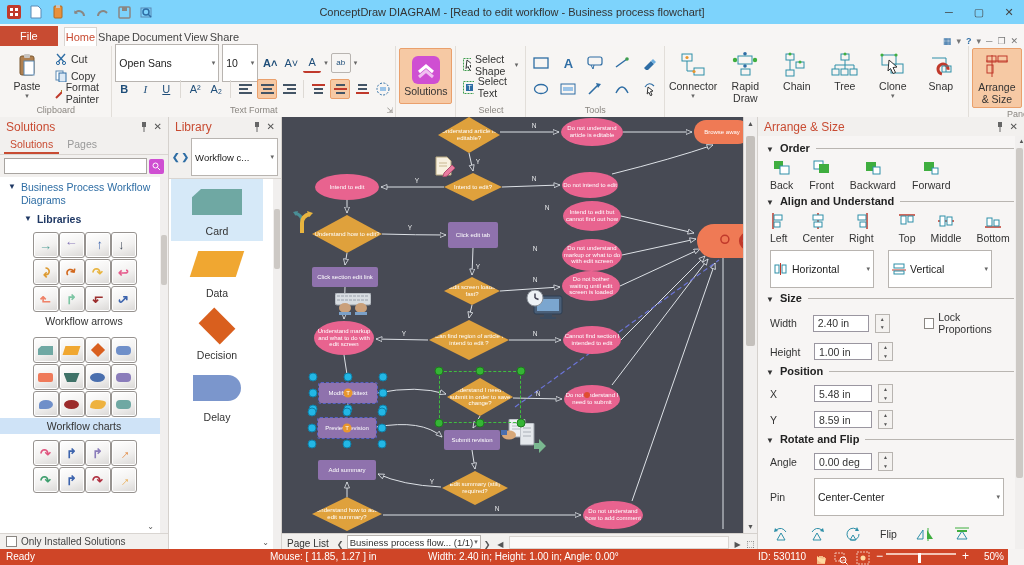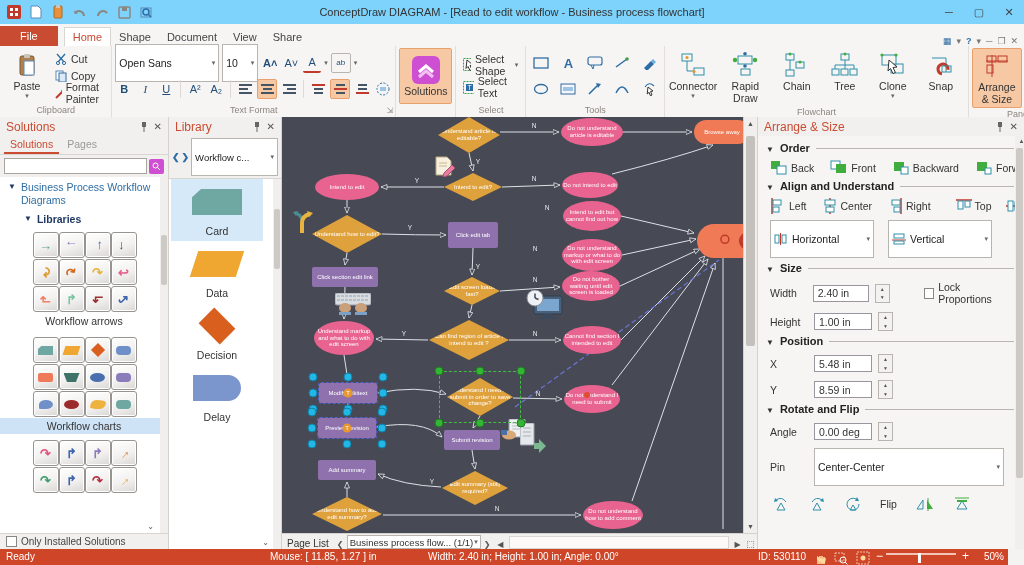--- a/index.html
+++ b/index.html
@@ -10,21 +10,21 @@
   
   .titlebar{height:24px;display:flex;align-items:center;background:#7dd3fc;position:relative;}
   .qat{display:flex;align-items:center;gap:6px;padding-left:6px;}
   .qat .qi{width:16px;height:16px;display:flex;align-items:center;justify-content:center;}
   .title{position:absolute;left:0;right:0;text-align:center;font-size:11px;color:#333;pointer-events:none;}
   .wbtns{margin-left:auto;display:flex;z-index:2;}
   .wbtn{width:30px;height:22px;display:flex;align-items:center;justify-content:center;color:#444;font-size:11px;}
 
   
   .tabrow{height:22px;display:flex;align-items:flex-end;background:#f7f5f4;position:relative;}
-  .tab{padding:3px 8px;font-size:11px;color:#444;cursor:default;}
+  .tab{padding:3px 1px;font-size:11px;color:#444;cursor:default;}
   .tab-file{background:#c84b32;color:#fff;margin-right:6px;padding:4px 20px;}
   .tab.active{background:#fff;color:#c84b32;border:1px solid #d9d5d1;border-bottom:none;}
   .tabrow-right{margin-left:auto;display:flex;align-items:center;gap:5px;padding-right:6px;color:#777;font-size:9px;}
 
   
   .ribbon{height:71px;background:#f7f5f3;border-bottom:1px solid #d5d1cd;display:flex;}
   .rgroup{border-right:1px solid #e2ded9;display:flex;flex-direction:column;padding:2px 3px 0 3px;}
   .rgroup-body{flex:1;display:flex;align-items:stretch;}
   .rgroup-label{text-align:center;font-size:9px;color:#8a8680;padding:1px 0 2px;}
   .bigbtn{display:flex;flex-direction:column;align-items:center;justify-content:flex-start;
@@ -132,21 +132,21 @@
   .hsb-track{flex:1;height:11px;background:#fbfaf9;border:1px solid #d9d5d1;margin:0 2px;}
 
   
   .arr-panel{width:266px;border-right:none;border-left:1px solid #d5d1cd;}
   .arr-body{flex:1;background:#f7f5f4;position:relative;overflow:hidden;padding:2px 10px 0 8px;}
   .sect{margin-top:4px;}
   .sect-head{display:flex;align-items:baseline;gap:6px;font-weight:bold;font-size:11px;color:#222;}
   .sect-head .tri{color:#333;}
   .sect-head .rule{flex:1;border-bottom:1px solid #b9b5b1;transform:translateY(-3px);}
   .icorow{display:flex;align-items:flex-end;gap:0;margin:6px 0 2px 4px;}
-  .icolbl{display:flex;flex-direction:row;align-items:center;gap:3px;font-size:10.5px;color:#333;}
+  .icolbl{display:flex;flex-direction:column;align-items:center;gap:3px;font-size:10.5px;color:#333;}
   .alicombo{display:flex;gap:14px;margin:6px 0 2px 4px;}
   .alicombo .combo{width:104px;height:18px;font-size:10.5px;gap:4px;}
   .frow{display:flex;align-items:center;margin:7px 0 0 4px;gap:6px;}
   .flbl{width:38px;font-size:10.5px;color:#333;}
   .finput{width:58px;height:17px;background:#fff;border:1px solid #9a96a0;font-size:10.5px;display:flex;align-items:center;padding:0 4px;box-sizing:border-box;}
   .spin{display:flex;flex-direction:column;width:13px;height:17px;border:1px solid #b8b4b0;background:#f4f2f0;}
   .spin div{flex:1;display:flex;align-items:center;justify-content:center;font-size:5px;color:#555;}
   .lockrow{display:flex;align-items:center;gap:4px;margin-left:28px;font-size:10.5px;color:#333;}
   .fliprow{display:flex;align-items:center;gap:18px;margin:10px 0 0 6px;font-size:10.5px;color:#333;}
 
@@ -507,21 +507,20 @@
           <span class="bico">
               <svg width="26" height="26">
                 <path d="M4,6 h14 v14" fill="none" stroke="#2e8fa8"></path>
                 <path d="M10,17 a5,5 0 1,1 0,0.1" fill="none" stroke="#c0392b" stroke-width="3" stroke-dasharray="16 8"></path>
                 <rect x="14" y="14" width="9" height="6" fill="none" stroke="#2e8fa8"></rect>
               </svg>
             </span>
           <span>Snap</span>
         </div>
       </div>
-      <div class="rgroup-label">Flowchart</div>
     </div>
 
     <div class="rgroup">
       <div class="rgroup-body">
         <div class="bigbtn hl">
           <span class="bico">
               <svg width="26" height="26">
                 <path d="M8,2 v22 M2,8 h22" stroke="#c0392b" fill="none"></path>
                 <rect x="3" y="3" width="9" height="6" fill="none" stroke="#c0392b"></rect>
                 <rect x="14" y="3" width="9" height="6" fill="none" stroke="#c0392b"></rect>

